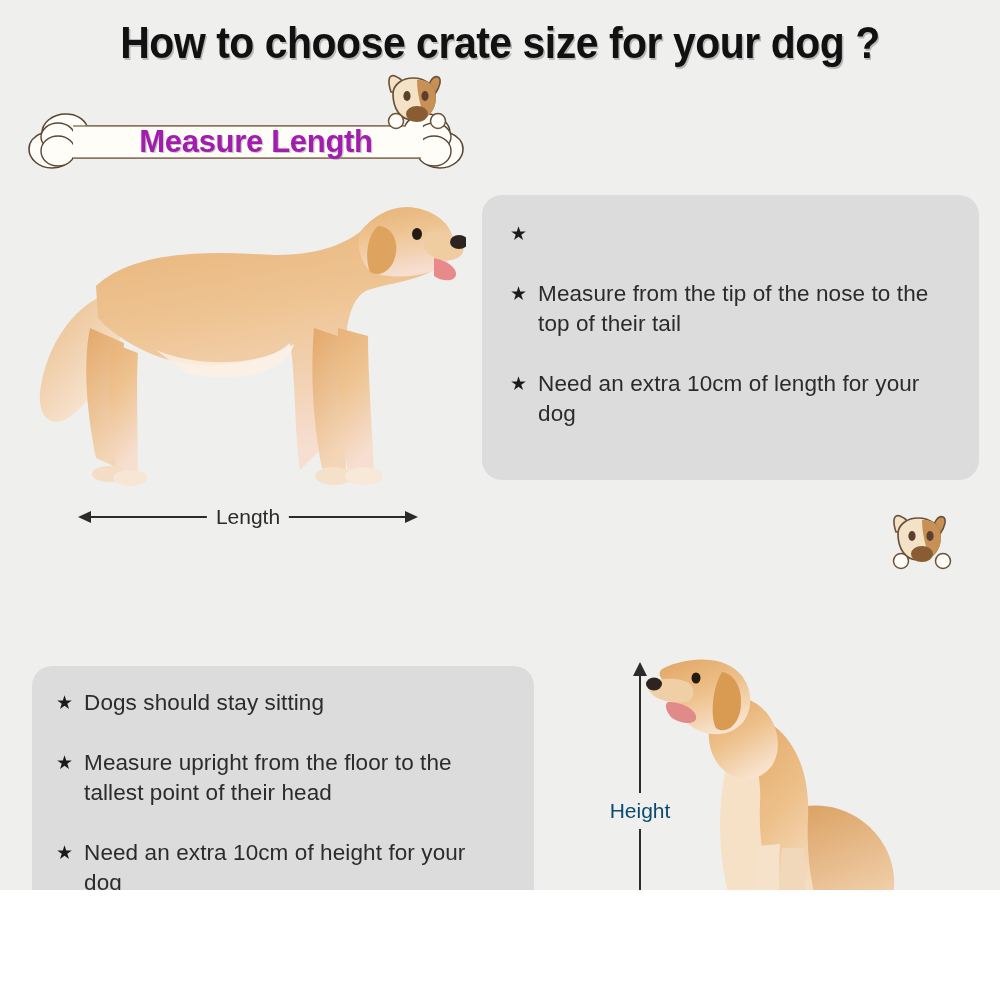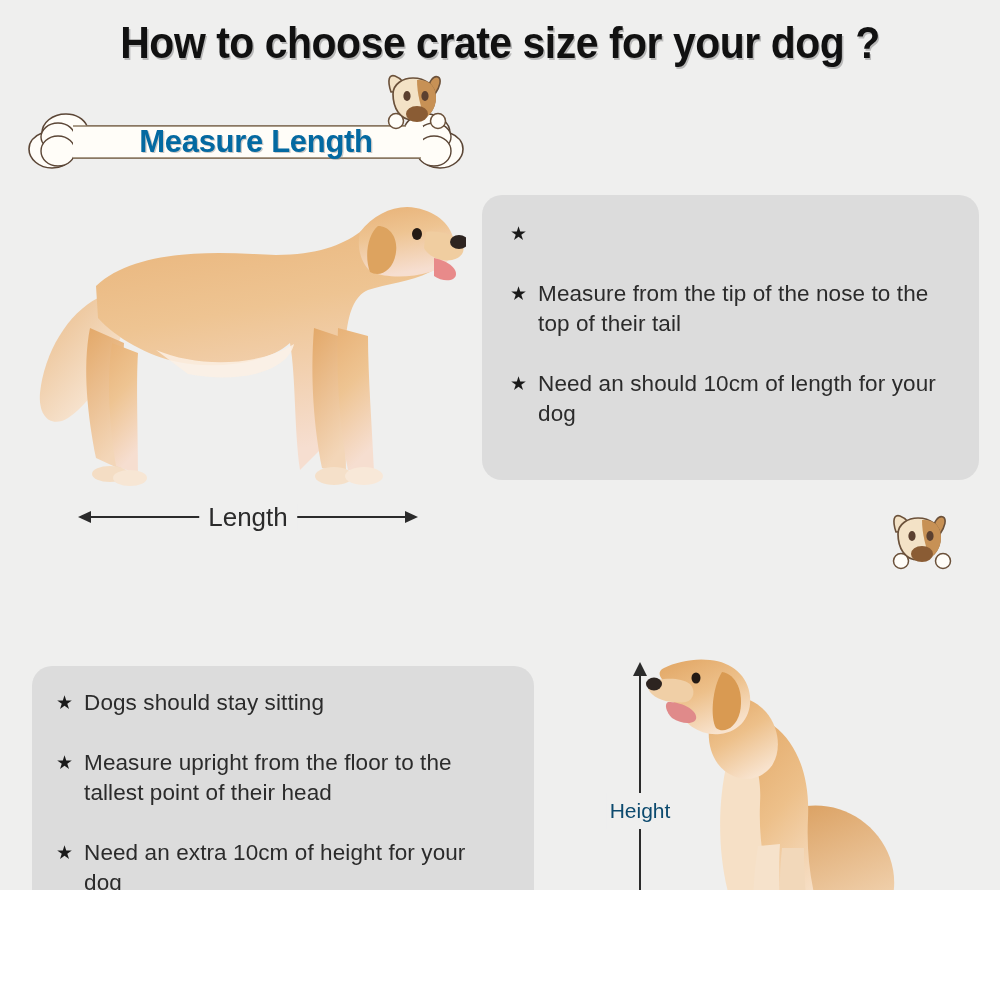--- a/index.html
+++ b/index.html
@@ -40,21 +40,21 @@
   .bone-label {
     position: absolute;
     left: 0; top: 0;
     width: 100%; height: 100%;
     display: flex;
     align-items: center;
     justify-content: center;
     font-family: "Liberation Sans", sans-serif;
     font-weight: bold;
     font-size: 31px;
-    color: #0369a1;
+    color: #a21caf;
     letter-spacing: -0.3px;
     text-shadow: 1.2px 1.2px 0 rgba(150,150,150,0.5);
     pointer-events: none;
   }
   #bone-length { left: 28px; top: 106px; width: 436px; height: 72px; }
   #bone-length .bone-label { padding-left: 10px; }
   #bone-height { left: 533px; top: 546px; width: 436px; height: 72px; }
   #bone-height .bone-label { padding-left: 14px; }
 
   
@@ -117,21 +117,21 @@
     width: 340px; height: 44px;
   }
   #length-arrow .arrow-label {
     position: absolute;
     left: 50%;
     top: 50%;
     transform: translate(-50%, -50%);
     background: #efefee;
     padding: 0 9px;
     font-family: "Liberation Sans", sans-serif;
-    font-size: 26px;
+    font-size: 21px;
     color: #2b2b2b;
     line-height: 26px;
   }
   #height-arrow {
     position: absolute;
     left: 600px; top: 662px;
     width: 80px; height: 298px;
   }
   #height-arrow .arrow-label {
     position: absolute;
@@ -256,21 +256,21 @@
     <div class="bullet-list">
       <div class="bullet-row">
         <span class="bullet-star">★</span>
       </div>
       <div class="bullet-row">
         <span class="bullet-star">★</span>
         <span class="bullet-text">Measure from the tip of the nose to the top of their tail</span>
       </div>
       <div class="bullet-row">
         <span class="bullet-star">★</span>
-        <span class="bullet-text">Need an should 10cm of length for your dog</span>
+        <span class="bullet-text">Need an extra 10cm of length for your dog</span>
       </div>
     </div>
   </div>
 
 
   <div id="mascot-height" class="mascot">
     <svg viewBox="0 0 80 68" width="80" height="68" xmlns="http://www.w3.org/2000/svg">
       <path d="M20 20 C 16 8, 18 2, 24 4 C 30 6, 35 13, 37 19 Z" fill="#f3e2c6" stroke="#6b513a" stroke-width="1.6" stroke-linejoin="round"></path>
       <path d="M56 19 C 58 10, 62 3, 67 5 C 71 7, 69 15, 64 22 Z" fill="#c79155" stroke="#6b513a" stroke-width="1.6" stroke-linejoin="round"></path>
       <path d="M22 22 C 22 12, 32 6, 42 6 C 54 6, 64 13, 64 25 C 64 38, 56 48, 42 48 C 29 48, 22 36, 22 22 Z" fill="#f3e2c6" stroke="#6b513a" stroke-width="1.7"></path>

